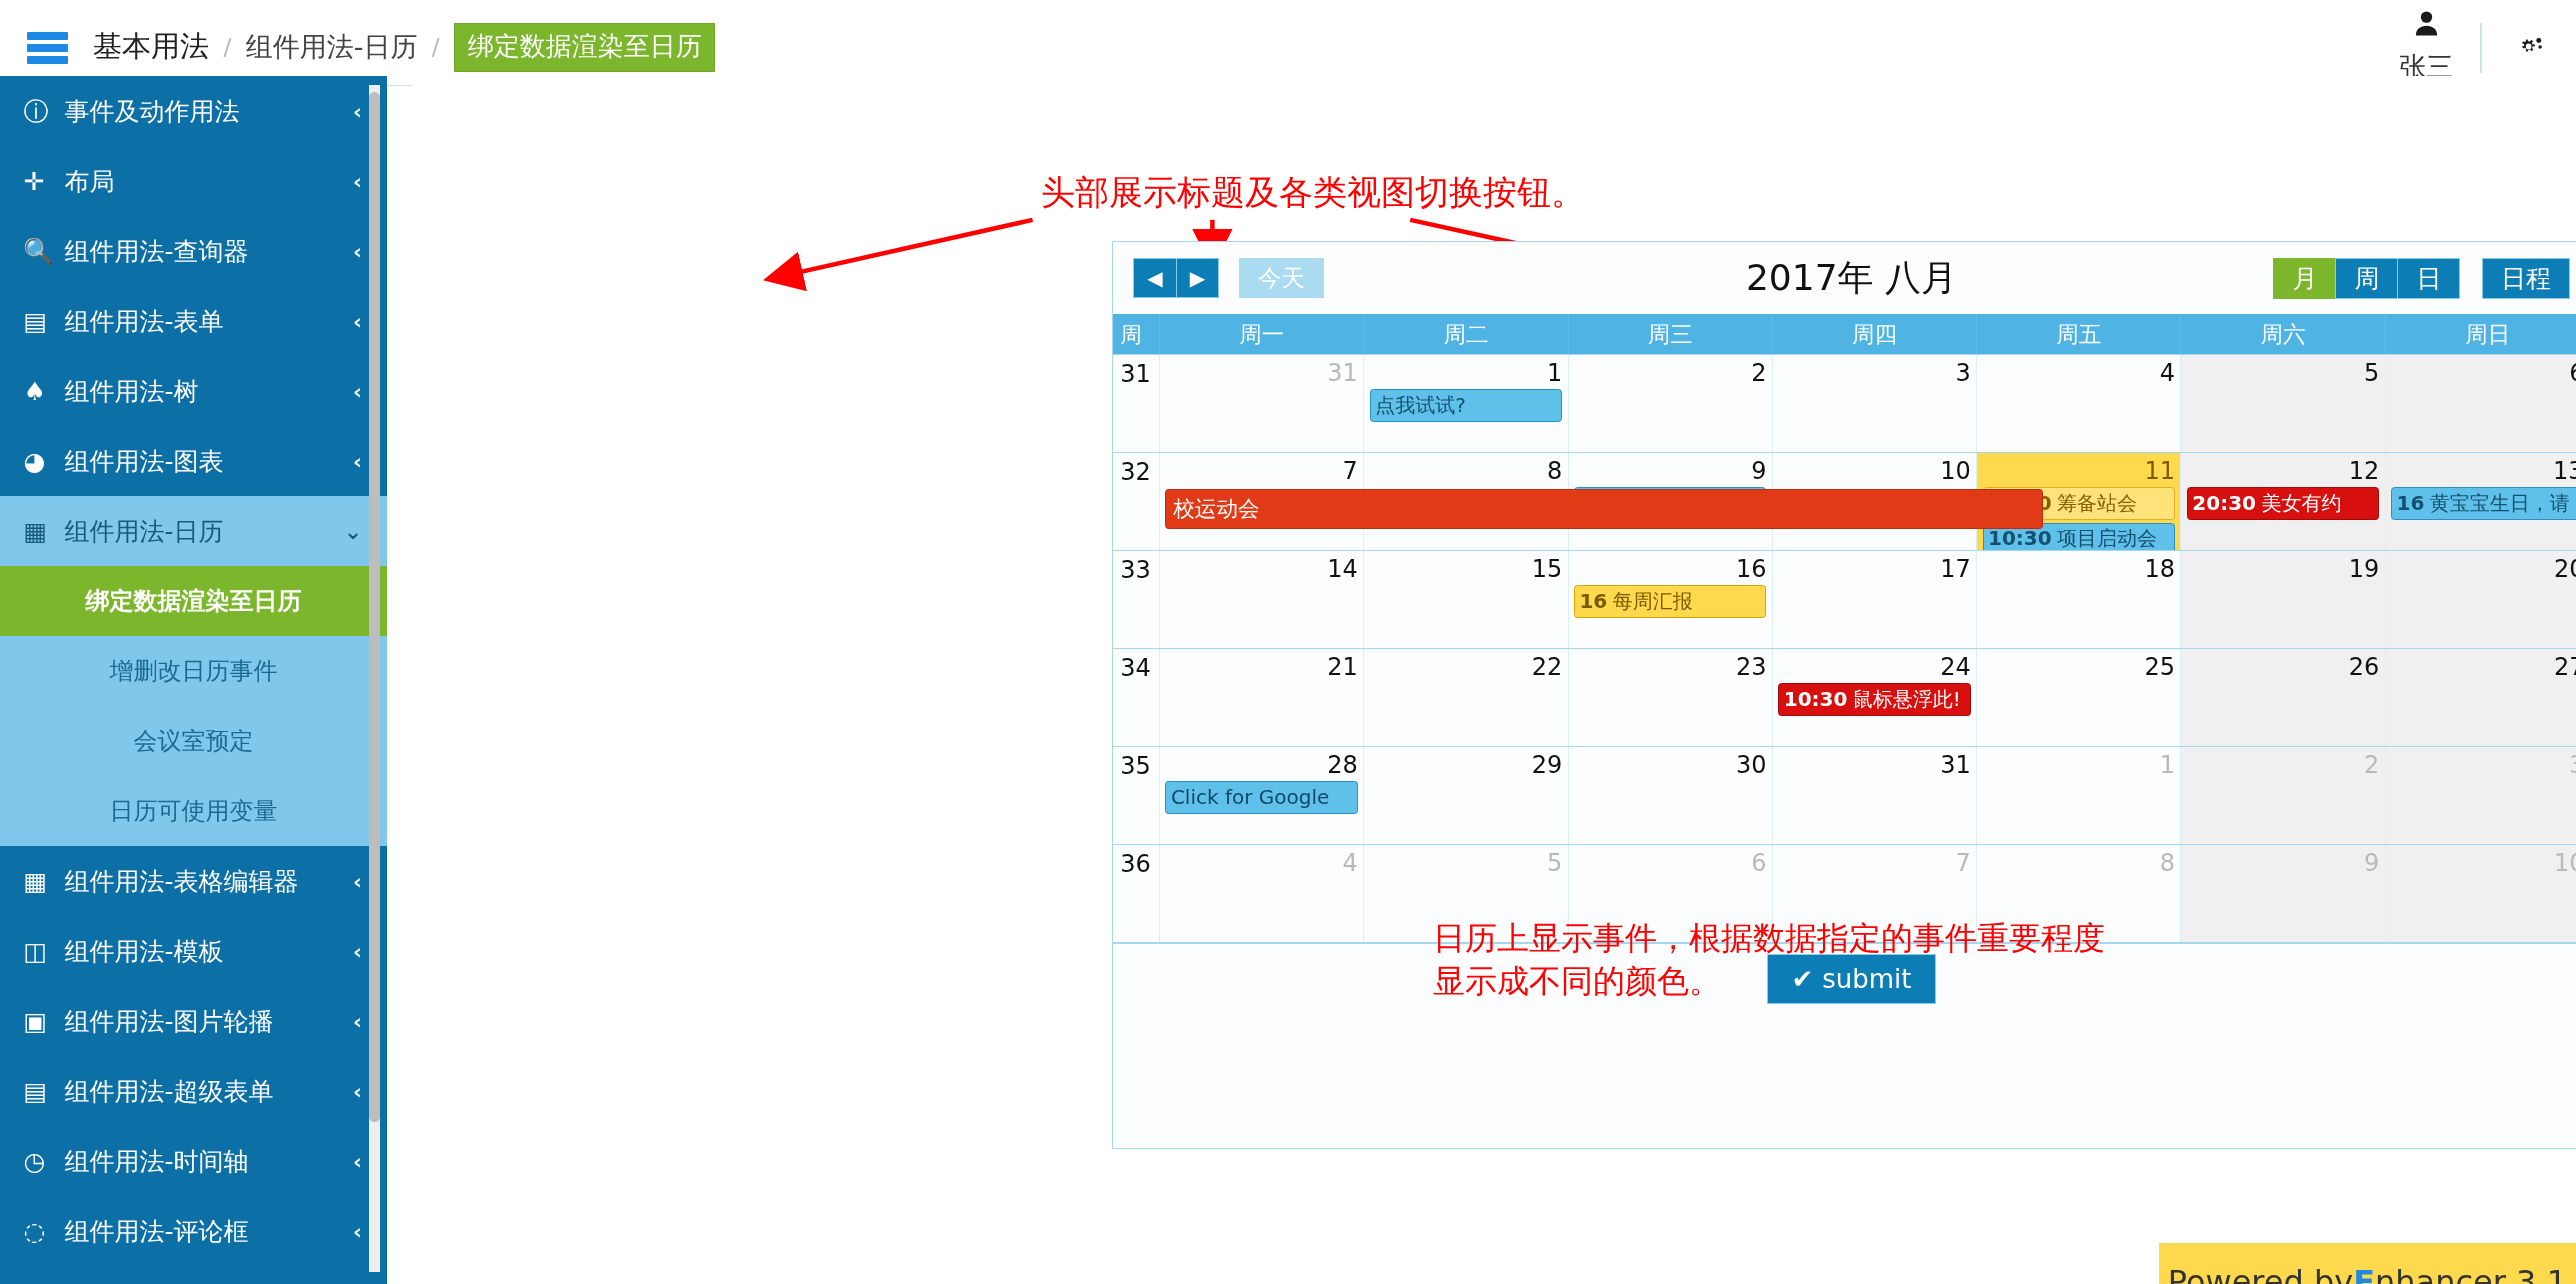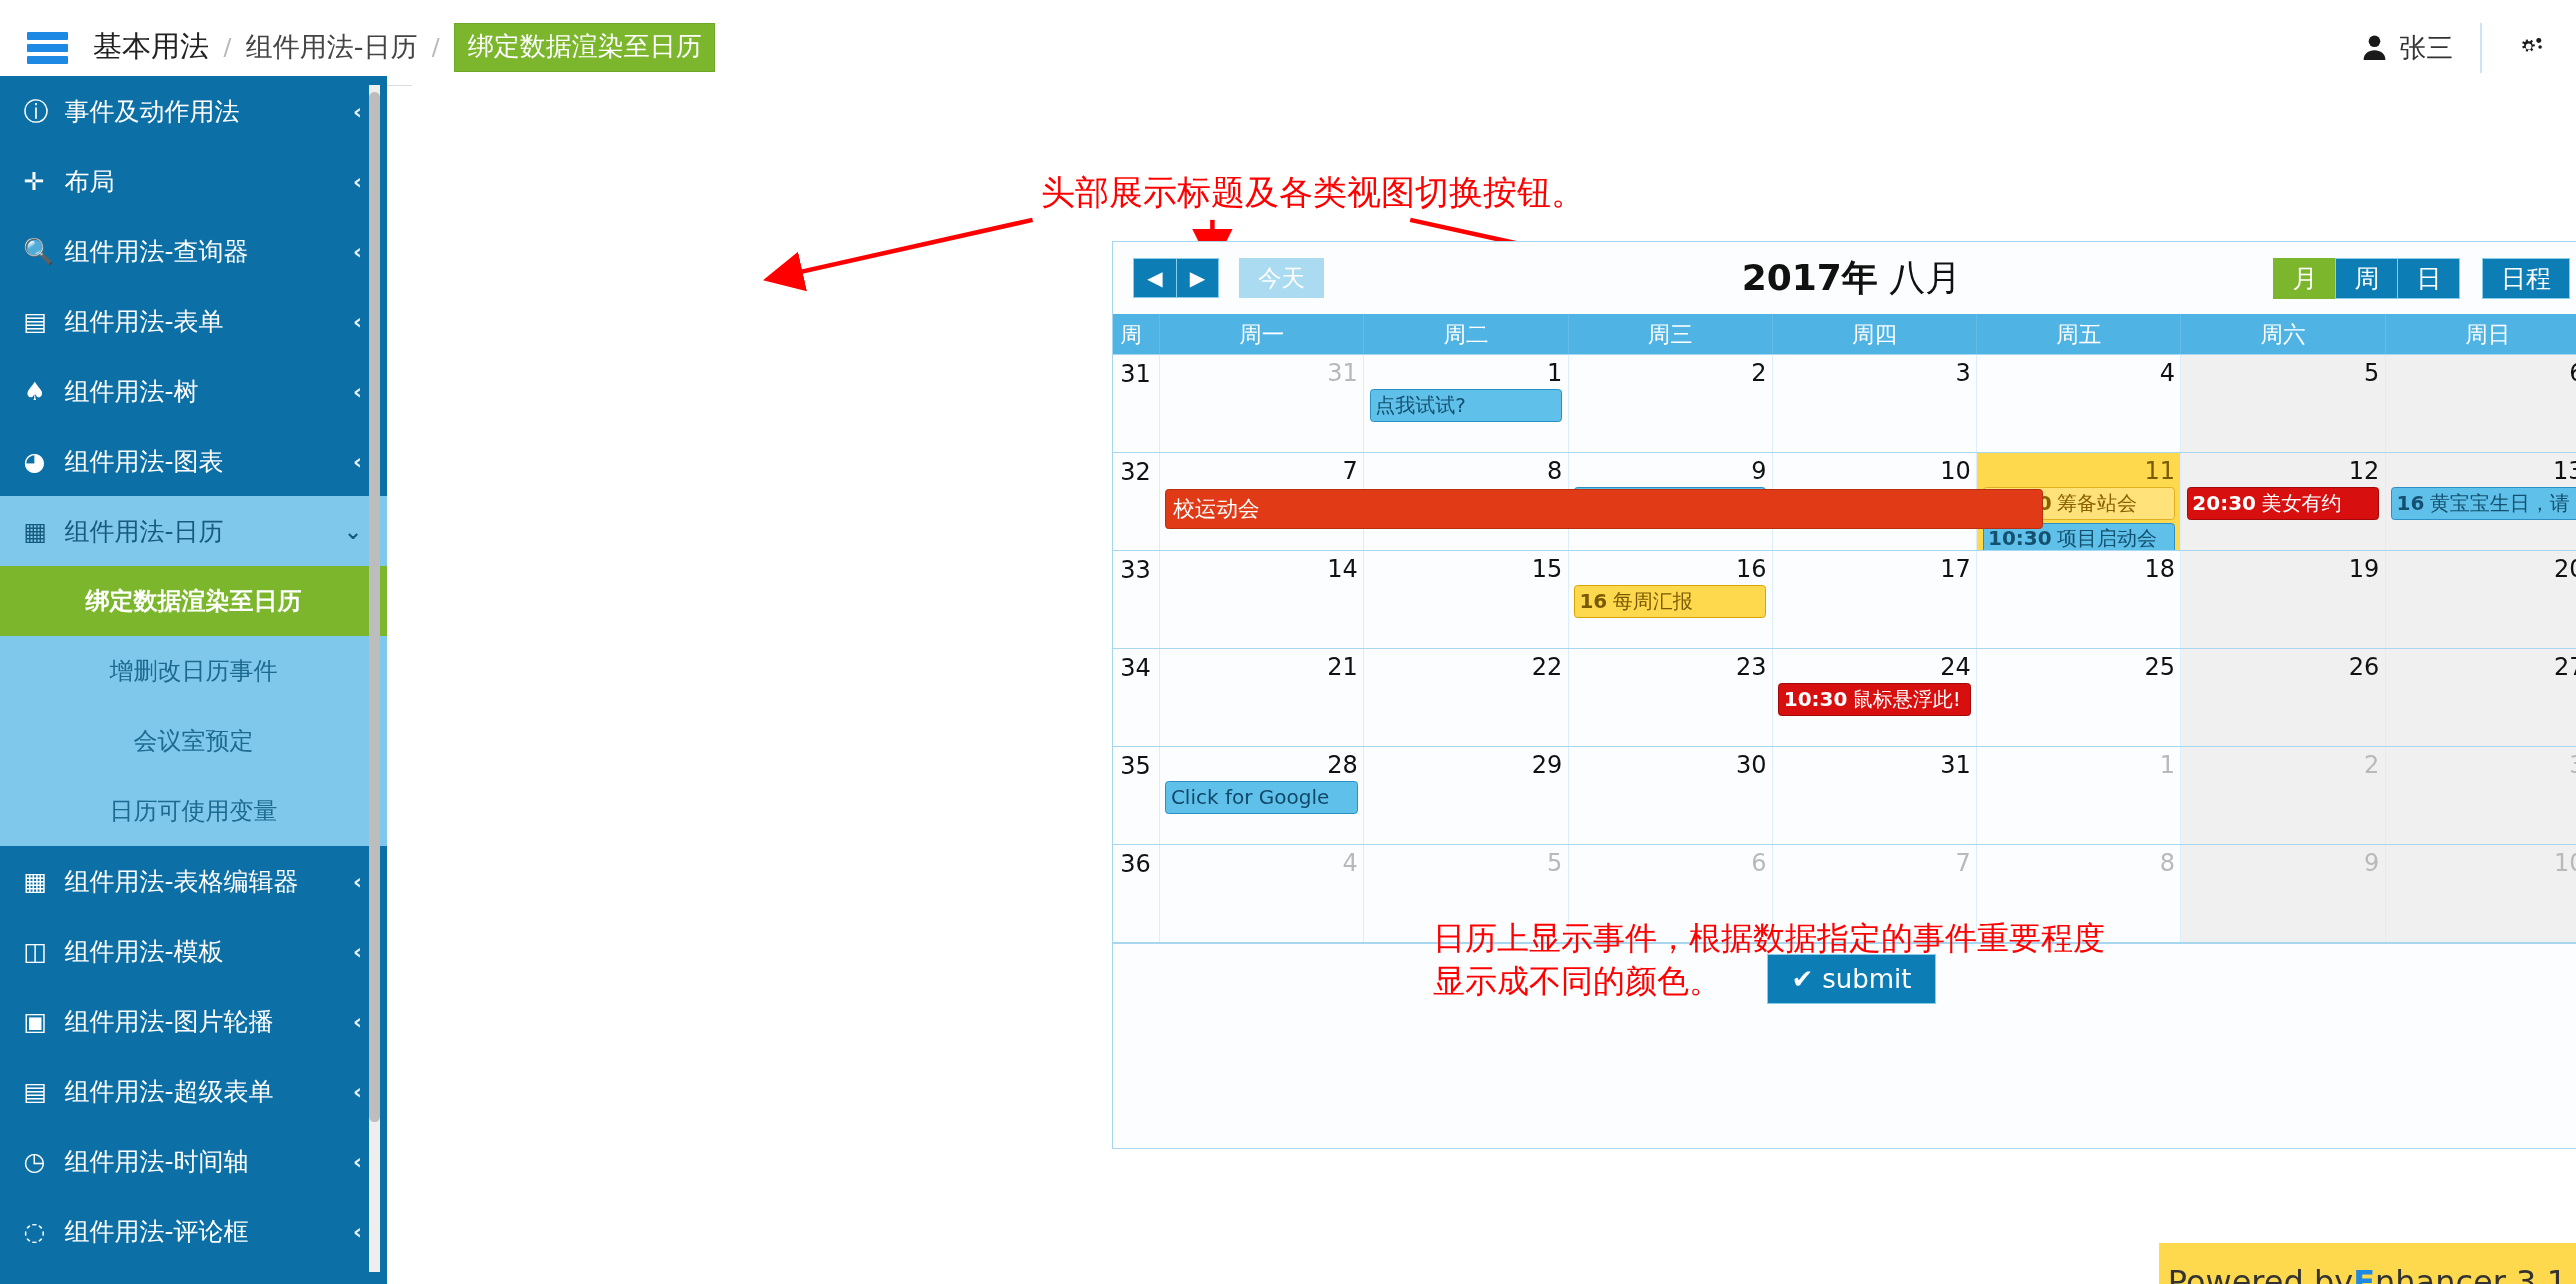--- a/index.html
+++ b/index.html
@@ -28,21 +28,21 @@
   .crumb-mid { color: #444; font-size: 27px; }
   .crumb-active {
     background: #7bb62d; color: #ffffff; font-size: 26px;
     padding: 5.4px 12.6px 7.2px 12.6px; border: 0.9px solid #6fa828;
   }
   .topbar-right {
     margin-left: auto; display: flex; align-items: center; height: 100%;
   }
   .user-box {
     display: flex; align-items: center; gap: 12.6px;
-    padding-right: 27px; height: 100%;
+    padding-right: 27px; height: 100%; flex-direction: column;
   }
   .user-name { font-size: 27px; color: #333; }
   .topbar-div { width: 1.8px; height: 50px; background: #cfe3f0; }
   .gear-box { padding: 0 31px 0 31px; display: flex; align-items: center; cursor: pointer; }
 
   
   .sidebar {
     position: absolute; left: 0; top: 76px; width: 387px; height: 1209px;
     background: #0c6fa5; overflow: hidden;
   }
@@ -106,21 +106,21 @@
   .btn-grp .btn:last-child { border-right-width: 0.9px; }
   .nav-btn { width: 43px; height: 40px; font-size: 20px; }
   .today-btn {
     height: 40px; padding: 0 18px; background: #aadbf0; color: #ffffff;
     border: 0.9px solid #aadbf0; font-size: 23.4px; margin-left: 20px;
   }
   .cal-title {
     position: absolute; left: 0; right: 0; text-align: center;
     font-size: 36px; font-weight: bold; color: #111; pointer-events: none;
   }
-  .cal-title .yr { font-weight: bold; }
+  .cal-title .yr { font-weight: normal; }
   .cal-title .mo { font-weight: normal; }
   .toolbar-right { margin-left: auto; display: flex; align-items: center; gap: 21.6px; z-index: 2; }
   .view-btn { height: 41px; padding: 0 18px; font-size: 25px; }
   .view-btn.active { background: #7bb62d; border-color: #7bb62d; }
 
   .cal-head {
     display: grid; grid-template-columns: 47px repeat(7, 1fr);
     background: #4fb3e4; height: 40px;
   }
   .cal-head div {

